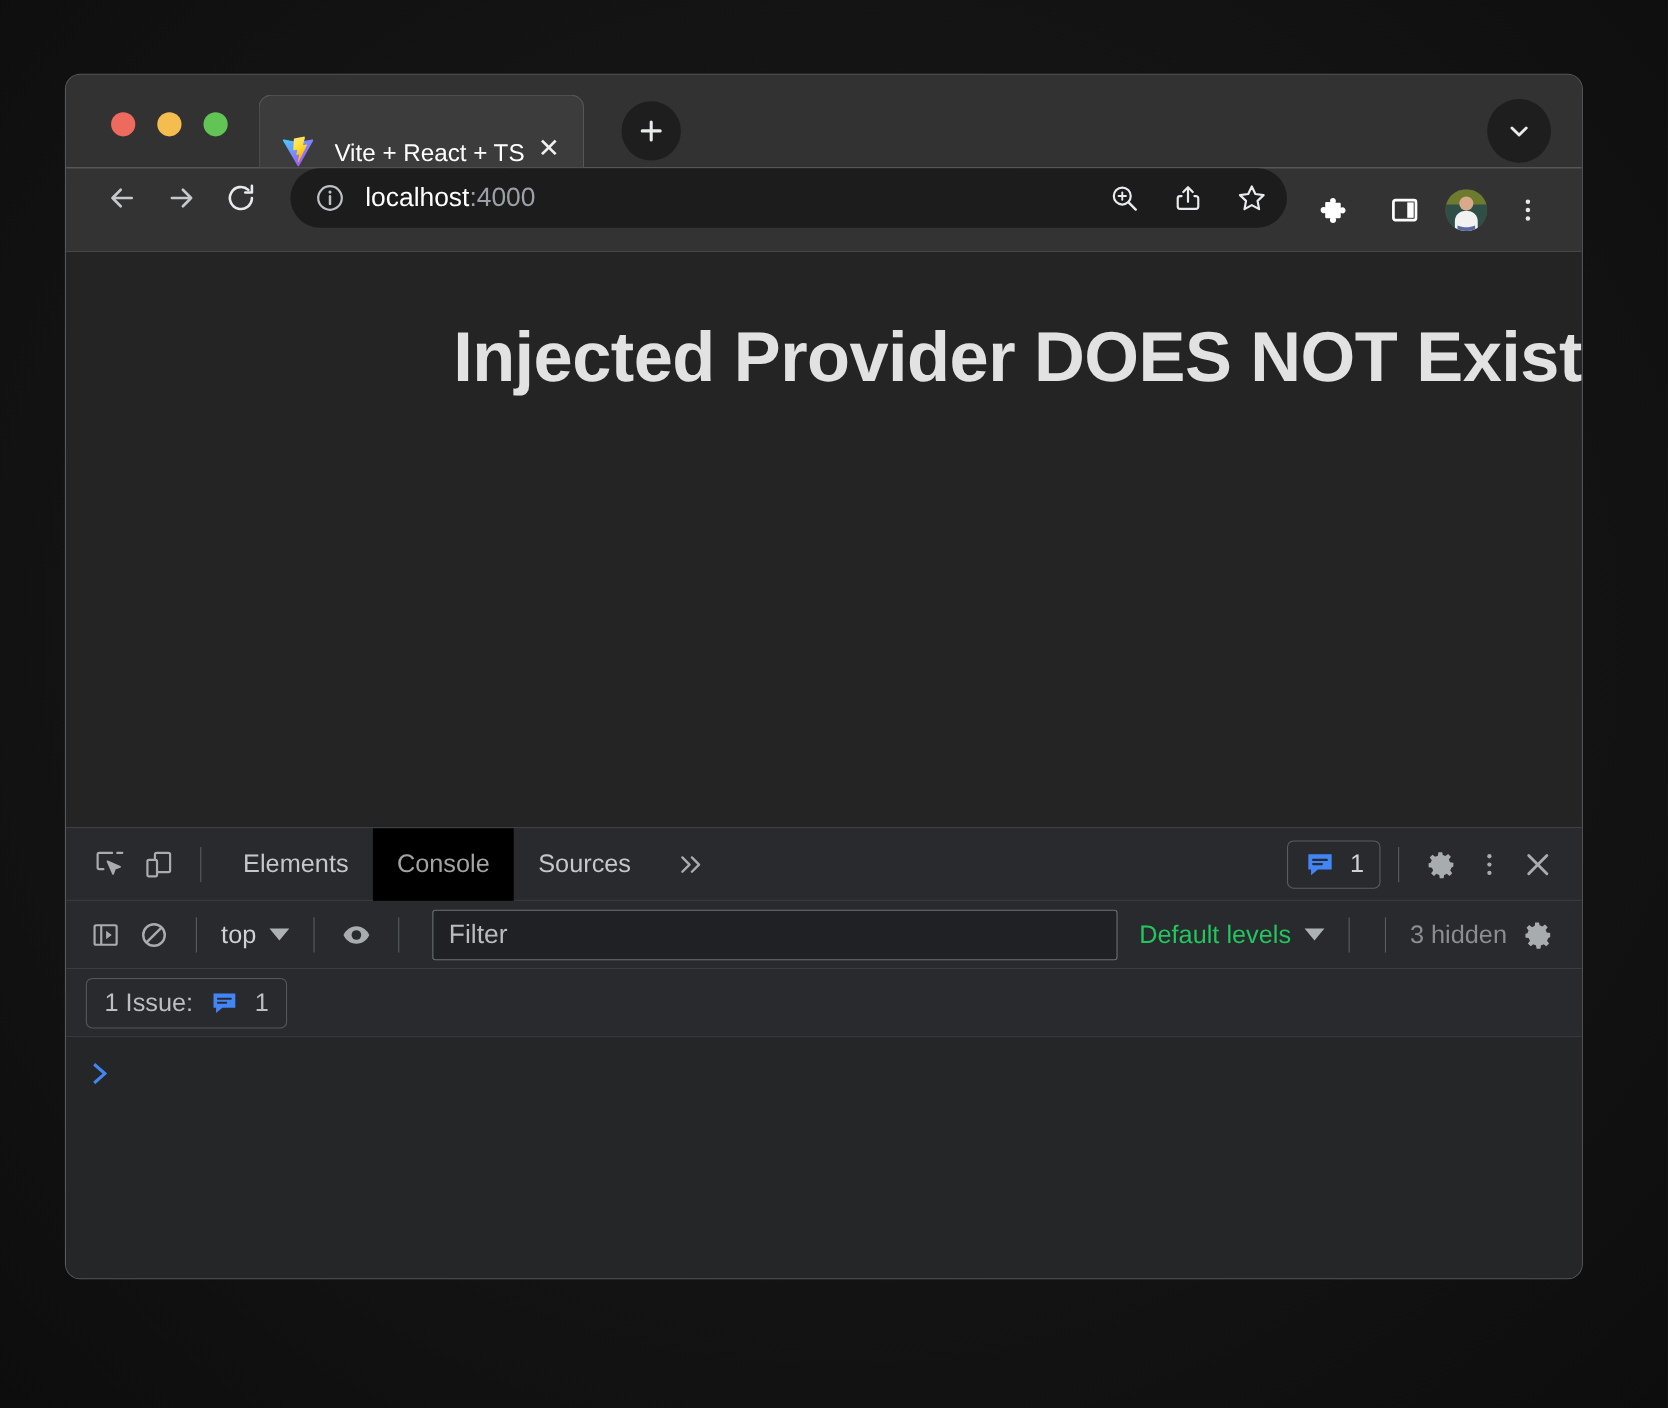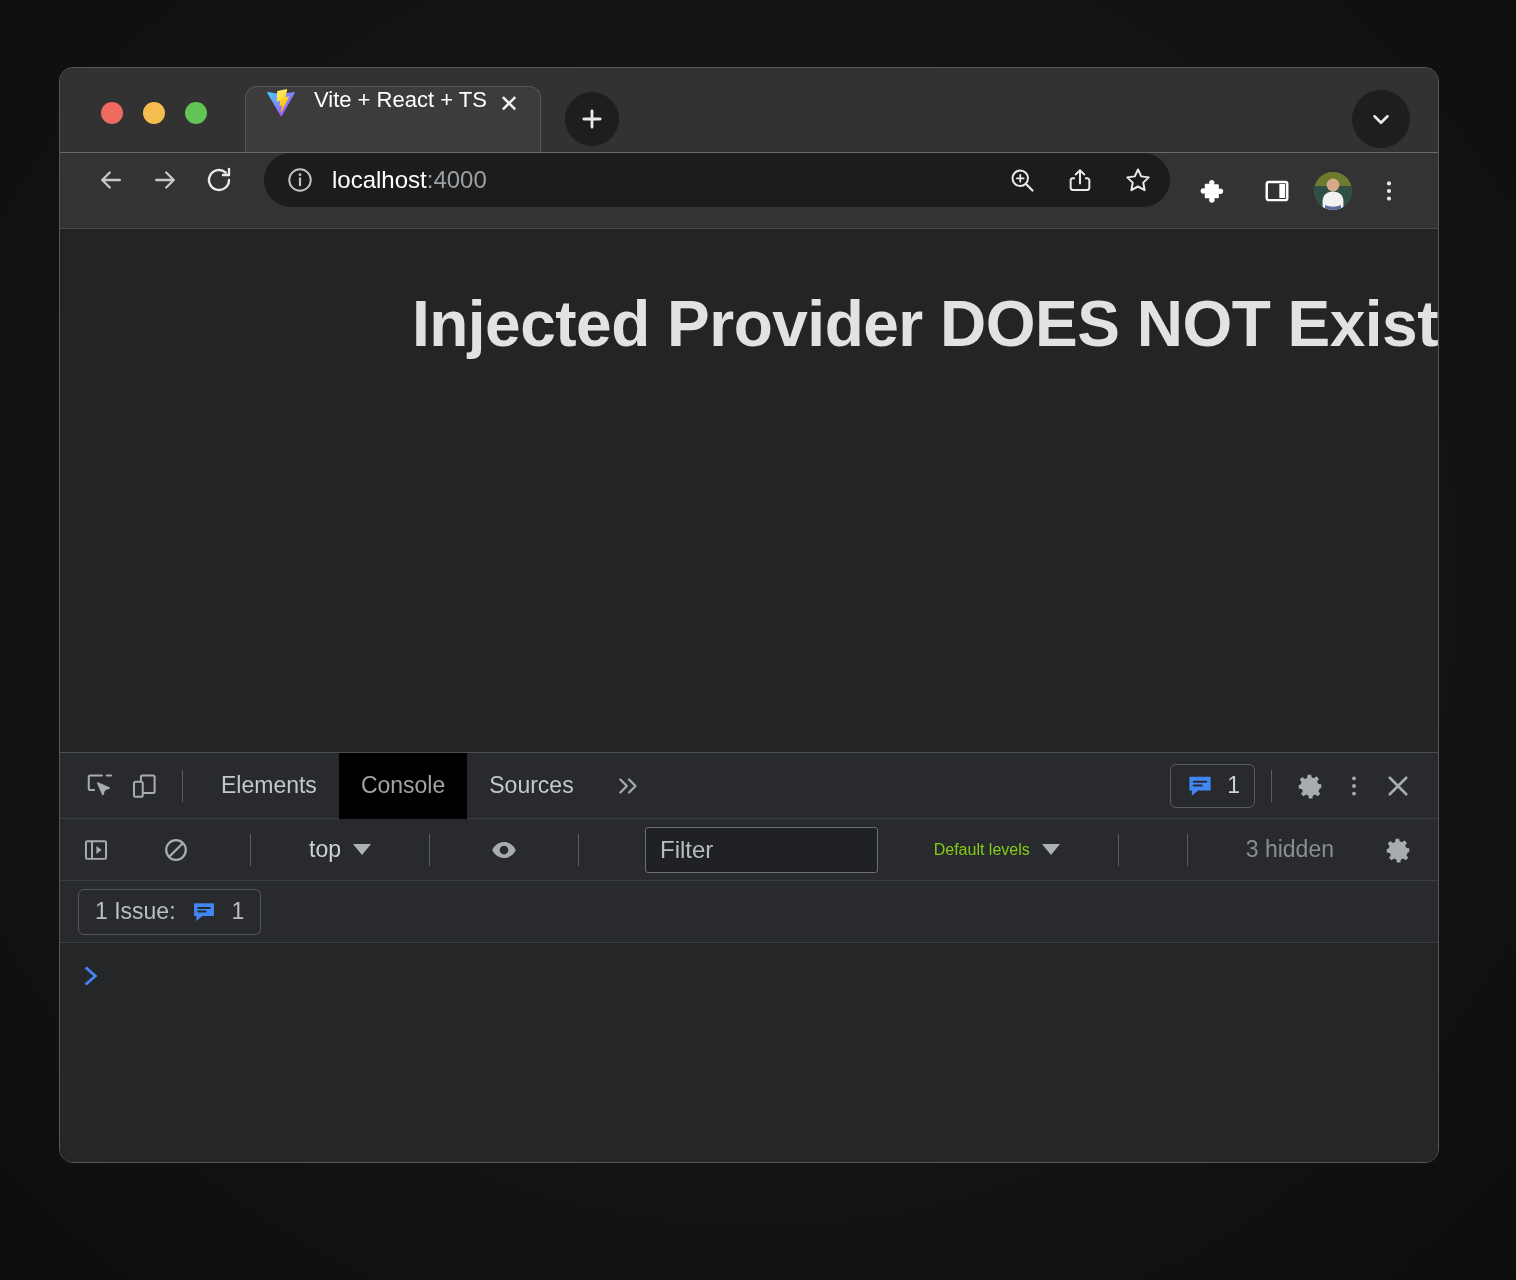--- a/index.html
+++ b/index.html
@@ -43,28 +43,28 @@
     display: flex;
     gap: 20px;
   }
   .dot { width: 22px; height: 22px; border-radius: 50%; }
   .dot.red { background: #ee6a5f; }
   .dot.yellow { background: #f5bd4f; }
   .dot.green { background: #61c454; }
 
   .tab {
     position: absolute;
-    left: 185px; top: 18px;
+    left: 175px; top: 18px;
     width: 296px; height: 66px;
     background: #3c3c3c;
     border: 1px solid #565656;
     border-bottom: none;
     border-radius: 12px 12px 0 0;
     display: flex;
-    align-items: flex-start;
+    align-items: flex-end;
     padding: 0 14px 0 20px;
   }
   .tab-favicon {
     width: 30px; height: 30px;
     flex: 0 0 auto;
     display: block;
   }
   .tab-title {
     flex: 1 1 auto;
     color: #ffffff;
@@ -236,21 +236,20 @@
 
   
   .dt-filterbar {
     height: 62px;
     flex: 0 0 auto;
     display: flex;
     align-items: center;
     padding: 0 18px 0 14px;
     border-bottom: 1px solid #3b3e41;
     background: #282a2d;
-    gap: 36px;
   }
   .ctx-select {
     display: flex; align-items: center; gap: 12px;
     color: #cfd2d4; font-size: 23px;
     padding: 0 6px;
     flex: 0 0 auto;
   }
   .caret { width: 0; height: 0; border-left: 9px solid transparent; border-right: 9px solid transparent; border-top: 11px solid #aeb1b4; }
   .filter-input {
     flex: 1 1 auto;
@@ -260,21 +259,21 @@
     border-radius: 3px;
     margin: 0 14px;
     display: flex;
     align-items: center;
     padding: 0 14px;
     min-width: 0;
   }
   .filter-input span { color: #b9bcbe; font-size: 24px; }
   .levels {
     display: flex; align-items: center; gap: 12px;
-    color: #84cc16; font-size: 16px;
+    color: #22c55e; font-size: 23px;
     padding: 0 6px;
     flex: 0 0 auto;
   }
   .hidden-count { color: #8b8e91; font-size: 23px; flex: 0 0 auto; padding: 0 6px; }
 
   
   .dt-issuebar {
     height: 62px;
     flex: 0 0 auto;
     display: flex;

